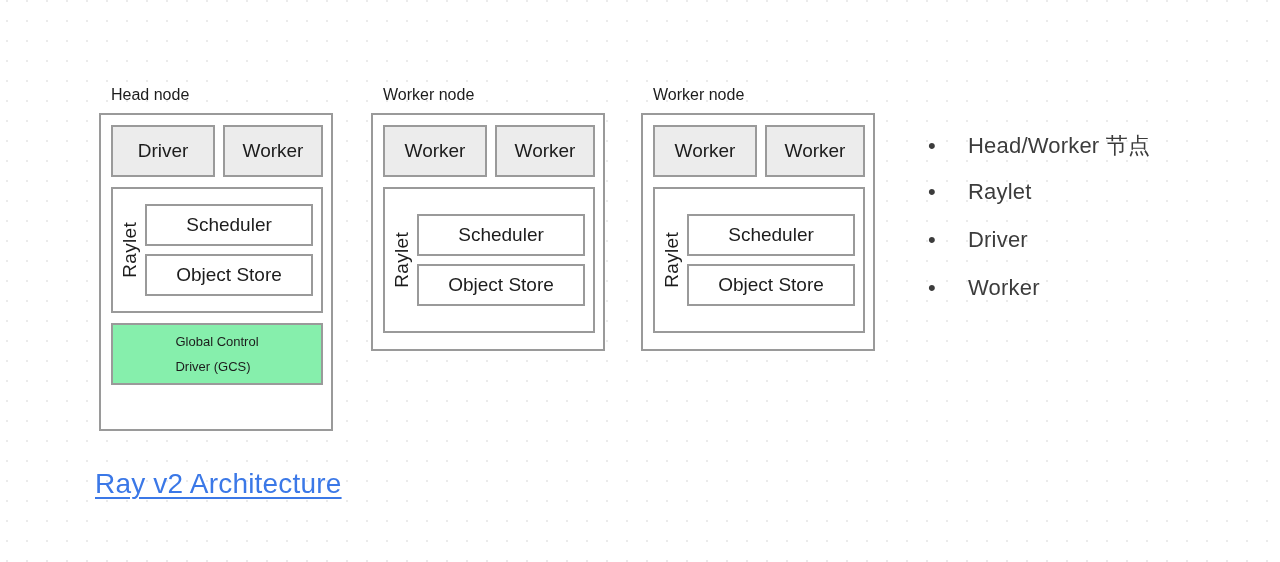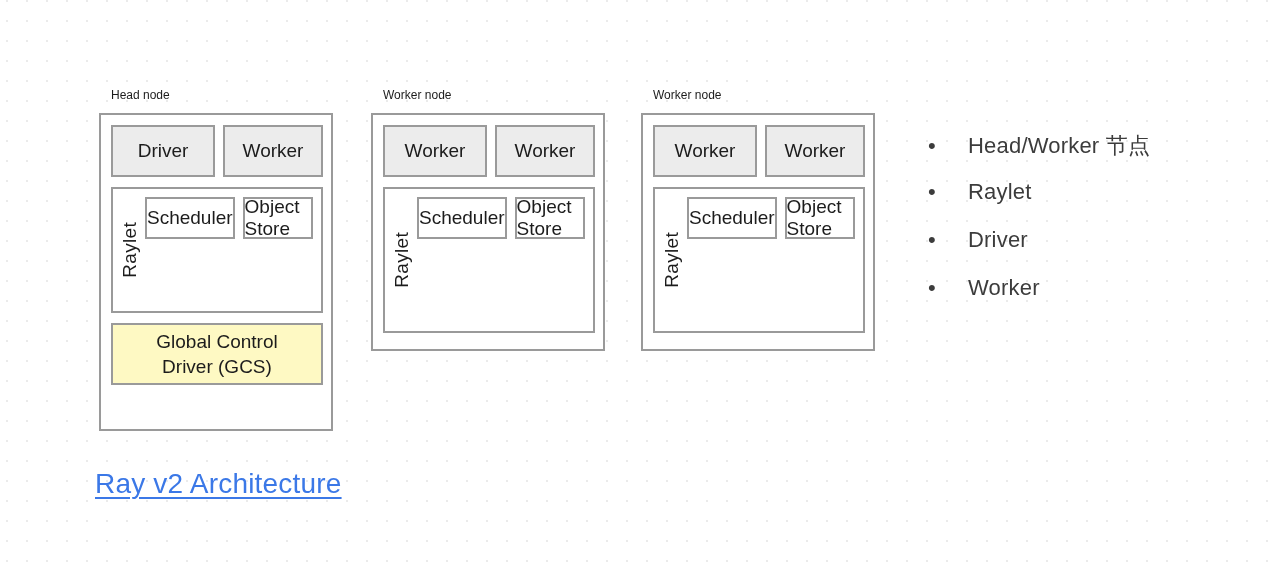--- a/index.html
+++ b/index.html
@@ -27,21 +27,21 @@
     background-position: 17px 11px;
   }
 
   
   .node-group { position: absolute; }
 
   .node-title {
     position: absolute;
     left: 12px;
     top: 0;
-    font-size: 12px;
+    font-size: 16px;
     color: #1c1c1c;
     white-space: nowrap;
     line-height: 24px;
   }
 
   .node-box {
     position: absolute;
     left: 0;
     top: 30px;
     box-sizing: border-box;
@@ -84,21 +84,21 @@
     transform: rotate(180deg);
     font-size: 19px;
     color: #1c1c1c;
     margin-left: 6px;
     margin-right: 4px;
     letter-spacing: 0.3px;
   }
   .raylet-inner {
     flex: 1;
     display: flex;
-    flex-direction: row;
+    flex-direction: column;
     gap: 8px;
     padding: 8px 8px 8px 0;
     box-sizing: border-box;
     height: 100%;
     justify-content: center;
   }
   .sub-box {
     box-sizing: border-box;
     border: 2px solid #9a9a9a;
     background: #ffffff;
@@ -109,26 +109,26 @@
     color: #1c1c1c;
     height: 42px;
   }
 
   
   .gcs-box {
     position: absolute;
     left: 10px;
     box-sizing: border-box;
     border: 2px solid #9a9a9a;
-    background: #fef9c3;
-    display: flex;
-    align-items: center;
-    justify-content: center;
-    text-align: center;
-    font-size: 19px;
+    background: #86efac;
+    display: flex;
+    align-items: center;
+    justify-content: center;
+    text-align: left;
+    font-size: 13px;
     color: #1c1c1c;
     line-height: 25px;
   }
 
   
   #bullet-list {
     position: absolute;
     left: 928px;
     top: 131px;
     width: 330px;

